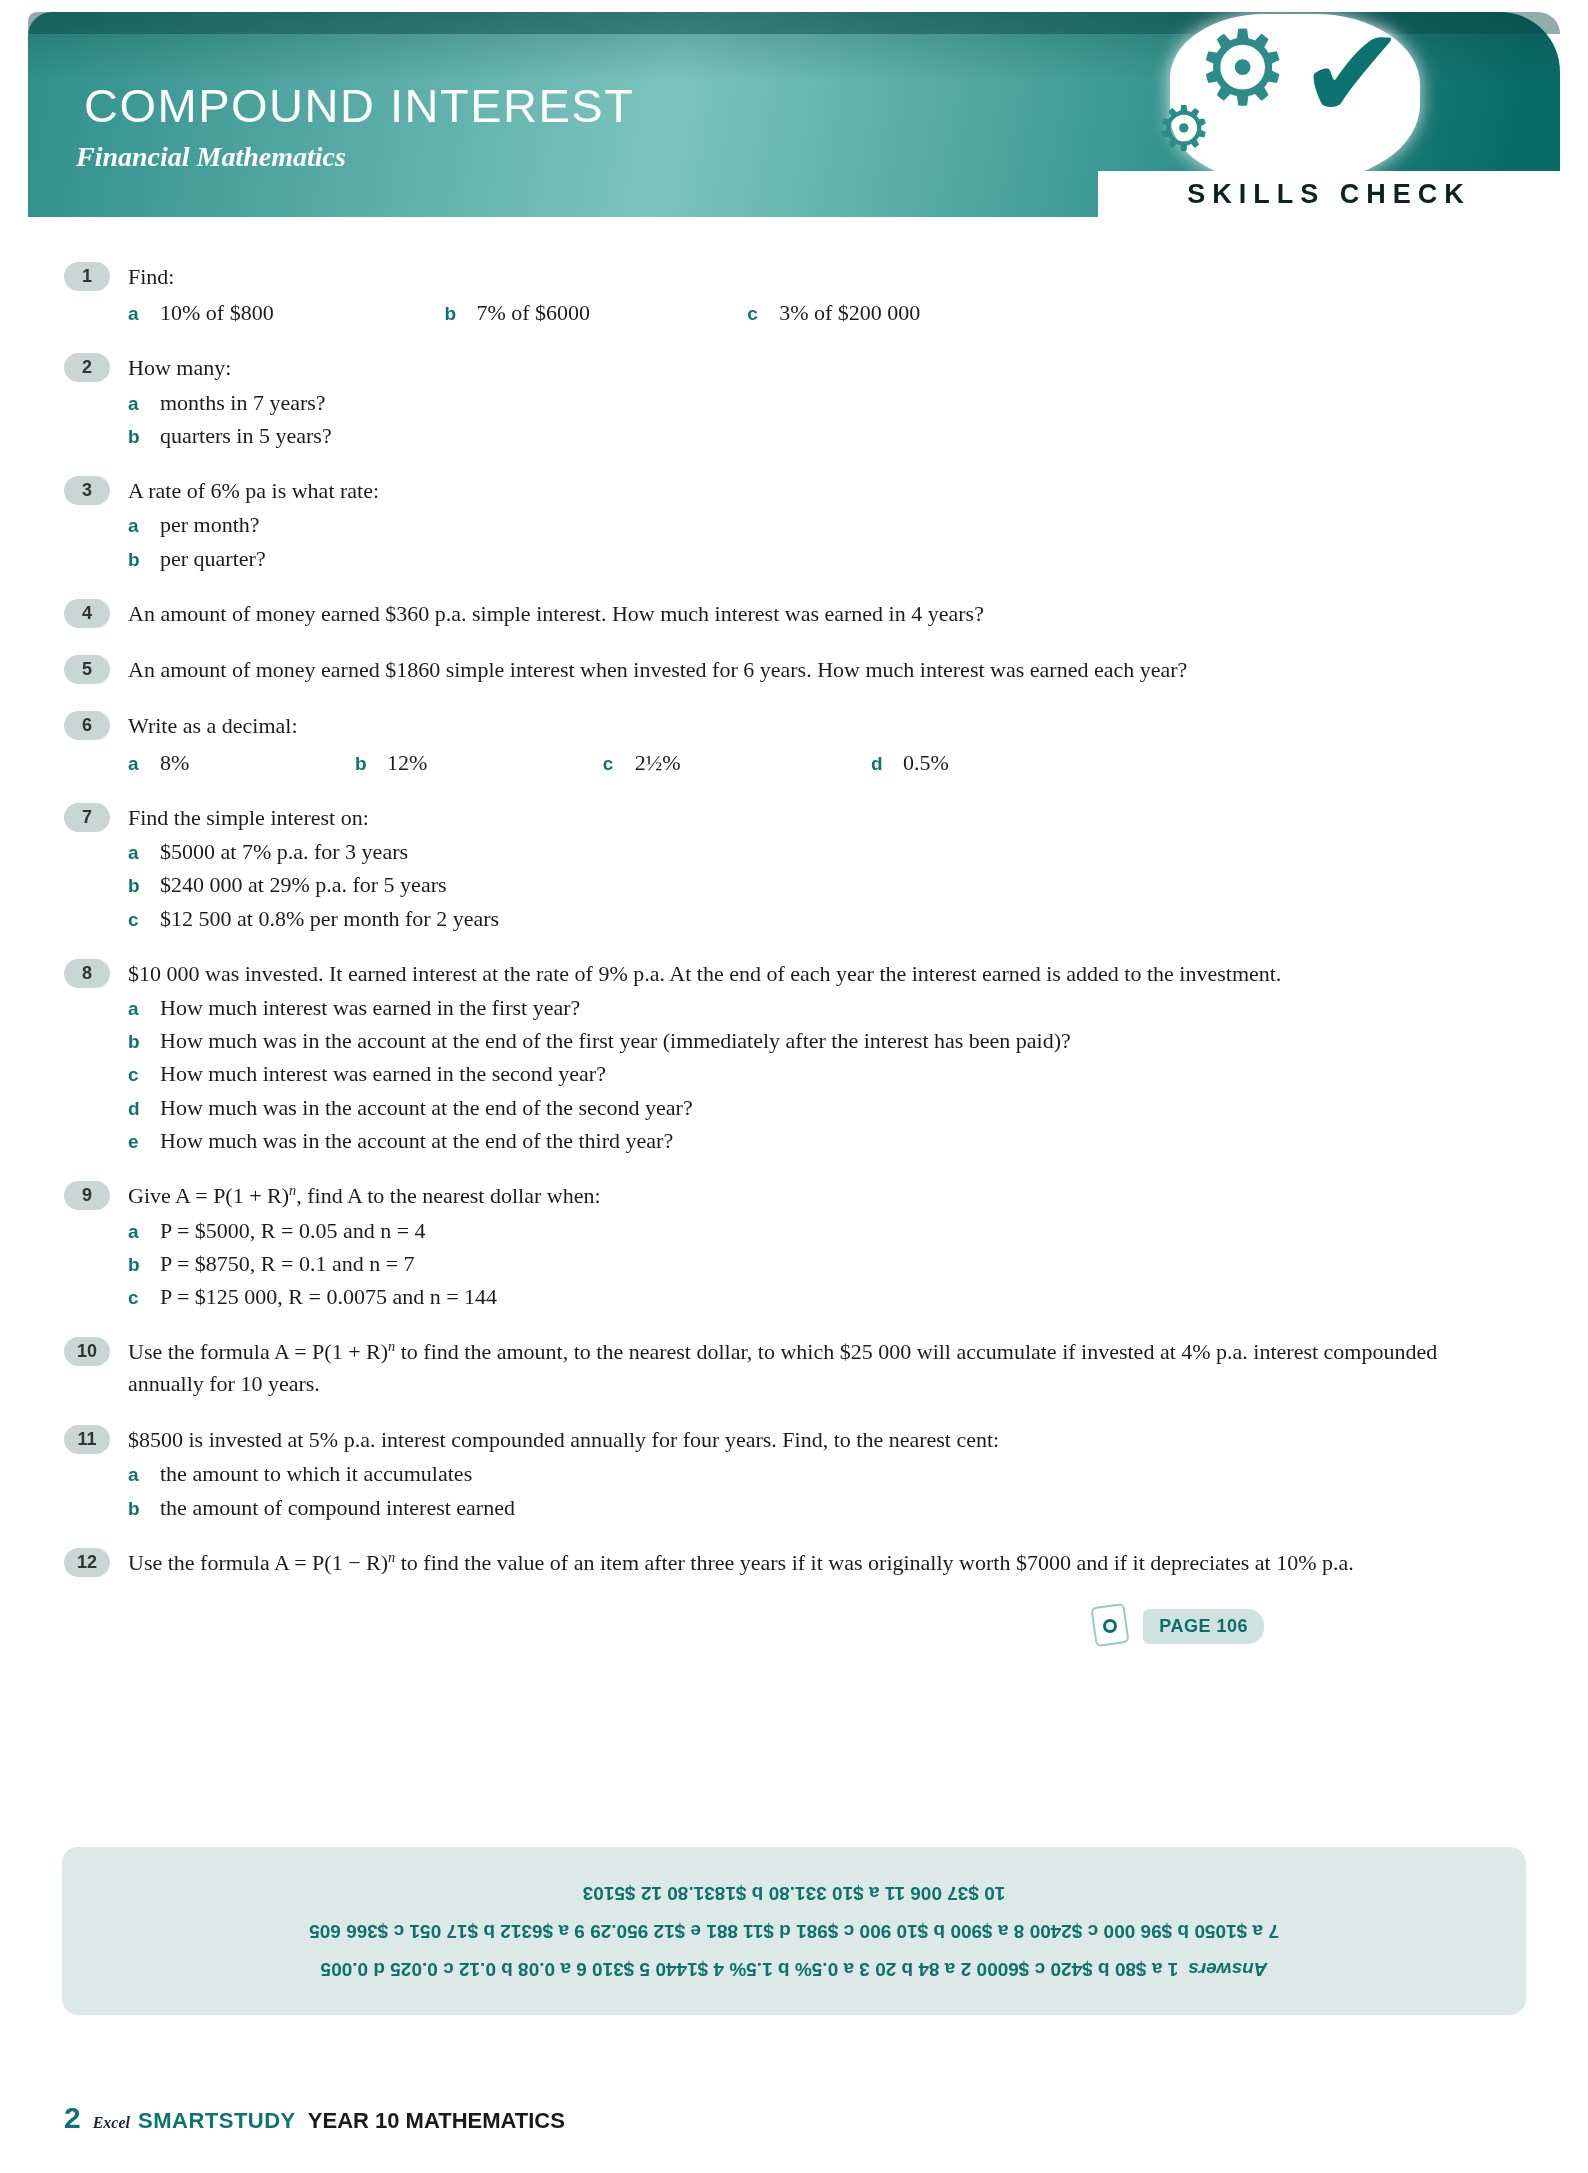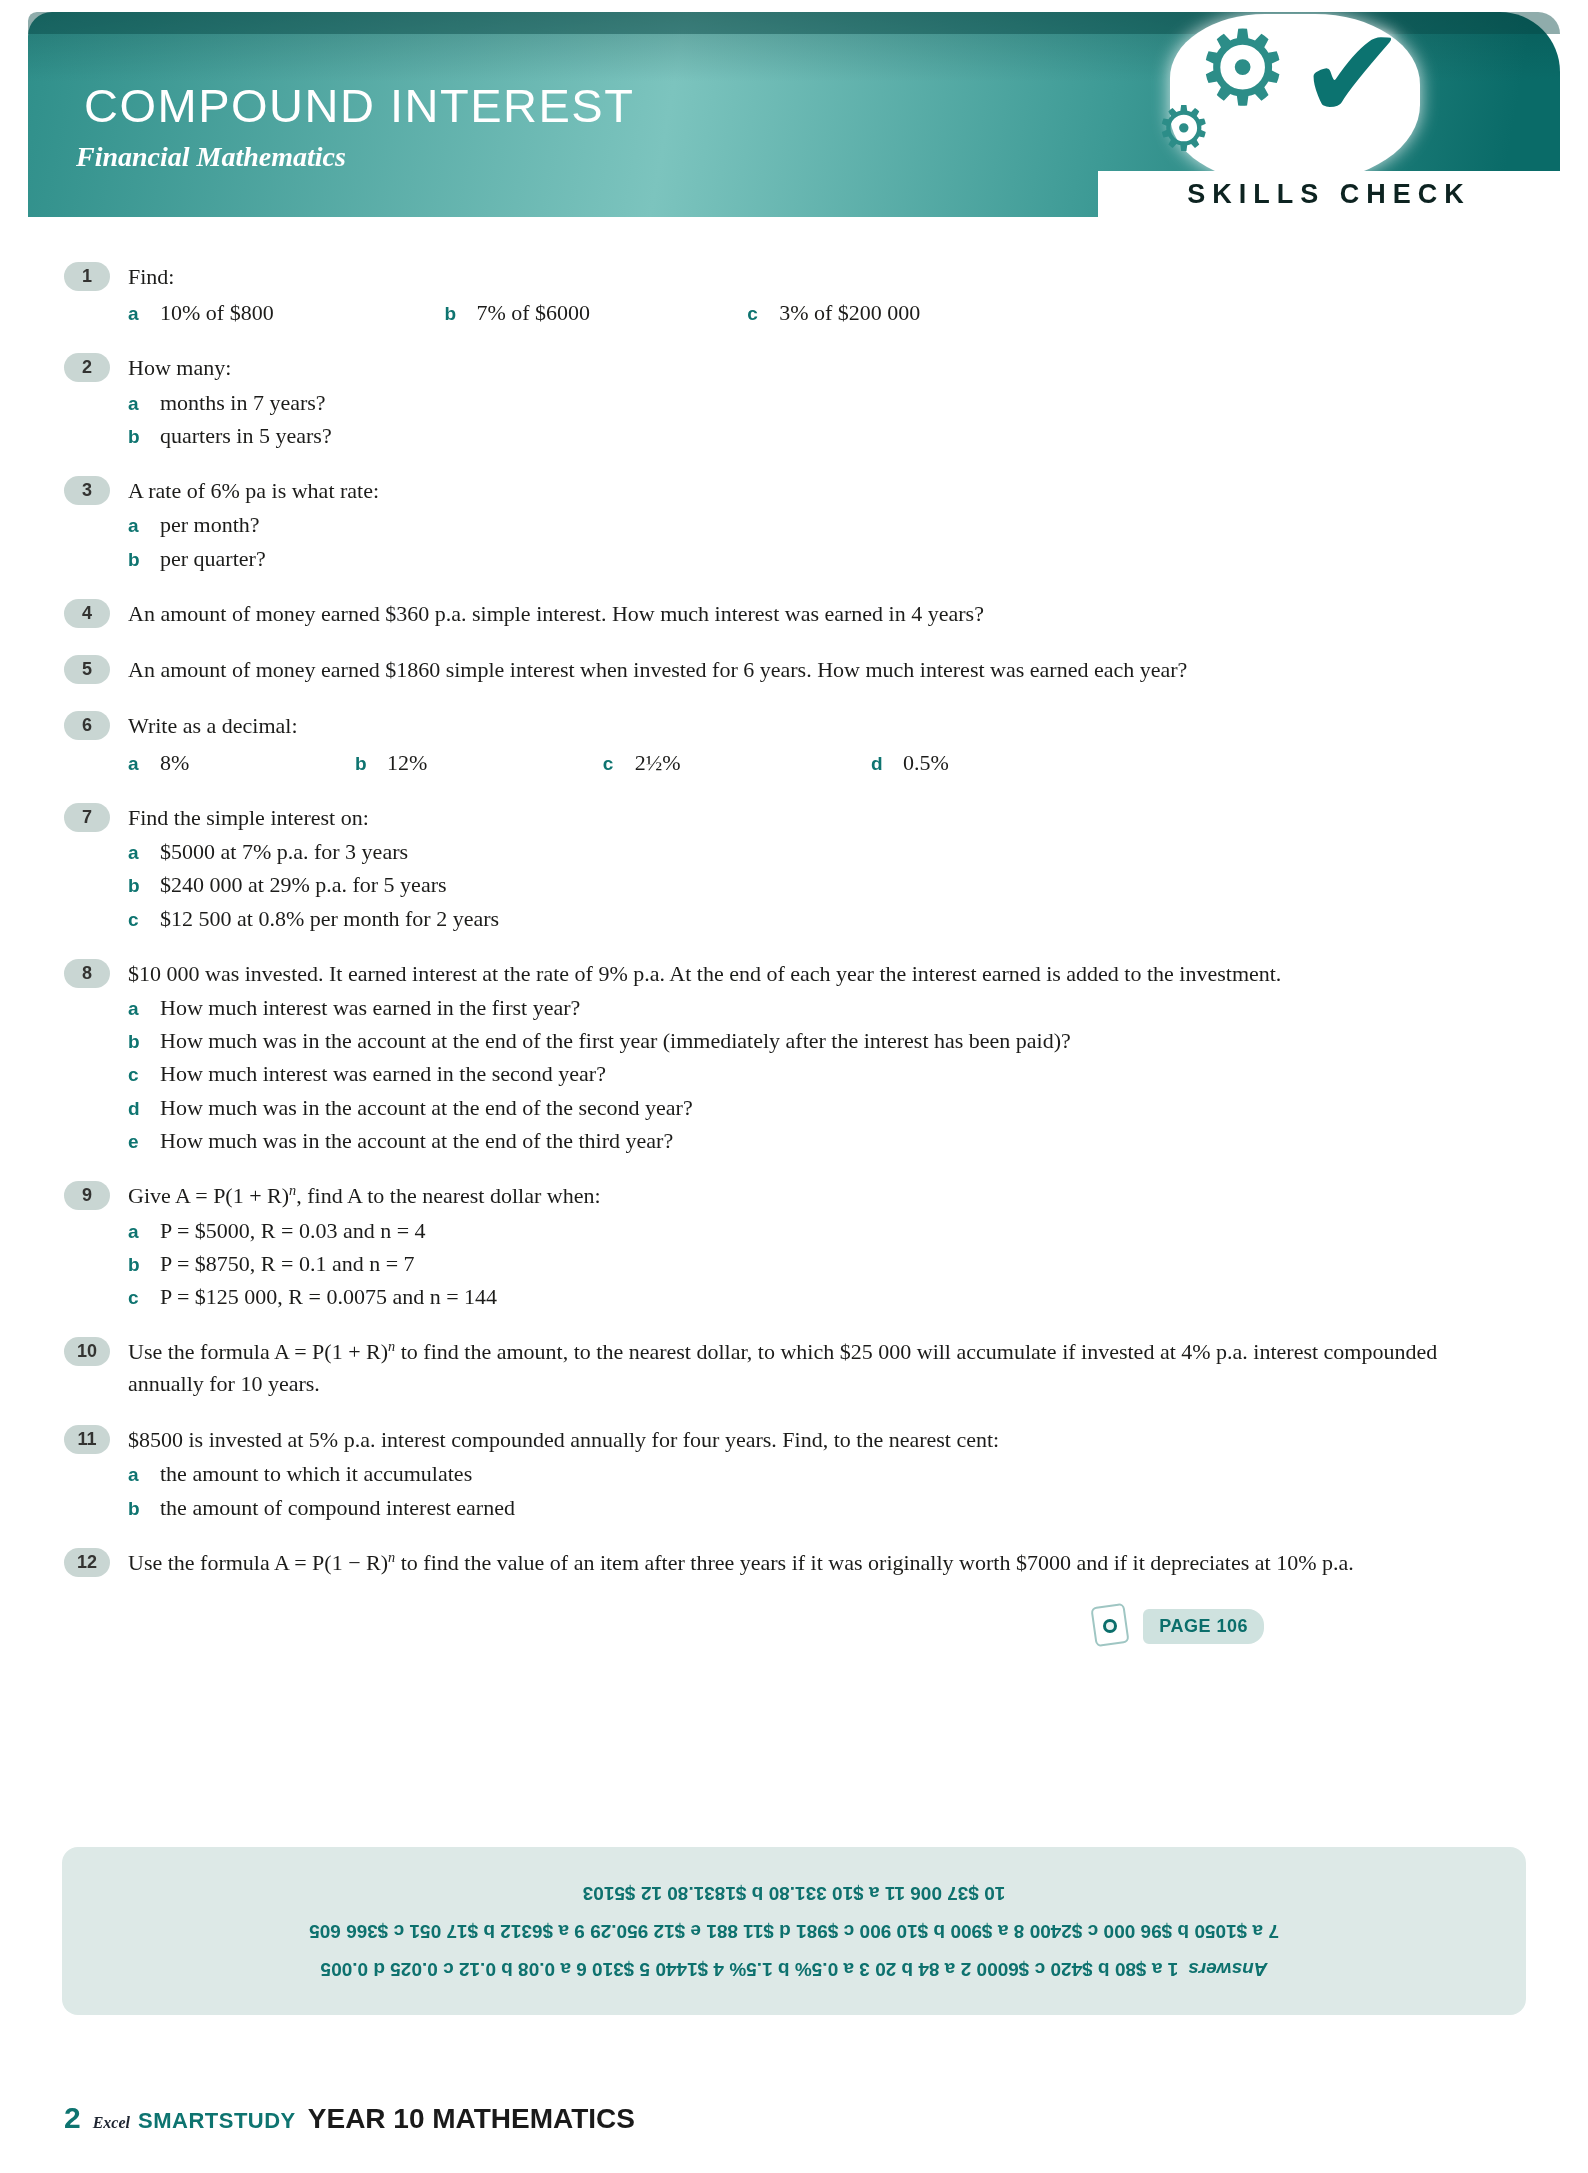--- a/index.html
+++ b/index.html
@@ -156,21 +156,21 @@
 
   
   .footer{
     position:absolute;left:64px;bottom:38px;
     display:flex;align-items:baseline;gap:12px;
     font-family:"Liberation Sans", sans-serif;
   }
   .pg-num{font-size:30px;font-weight:800;color:var(--accent);}
   .brand{font-family:"Liberation Serif", serif;font-style:italic;font-weight:700;font-size:16px;color:#1d2430;}
   .series{font-weight:800;font-size:22px;color:var(--accent);letter-spacing:0.5px;margin-left:-4px;}
-  .book{font-weight:800;font-size:28px;color:#1a1a1a;}
+  .book{font-weight:800;font-size:22px;color:#1a1a1a;}
 </style>
 </head>
 <body>
 
 <div class="page">
 
   <header class="header">
     <div class="title-block">
       <h1>COMPOUND INTEREST</h1>
       <div class="subtitle">Financial Mathematics</div>
@@ -323,21 +323,21 @@
         </div>
       </div>
     </div>
 
     <div class="q">
       <div class="q-badge">9</div>
       <div class="q-body">
         <div class="q-text"><span>Give A = P(1 + R)</span><sup>n</sup><span>, find A to the nearest dollar when:</span></div>
         <div class="part">
           <span class="part-label">a</span>
-          <span>P = $5000, R = 0.03 and n = 4</span>
+          <span>P = $5000, R = 0.05 and n = 4</span>
         </div>
         <div class="part">
           <span class="part-label">b</span>
           <span>P = $8750, R = 0.1 and n = 7</span>
         </div>
         <div class="part">
           <span class="part-label">c</span>
           <span>P = $125 000, R = 0.0075 and n = 144</span>
         </div>
       </div>

